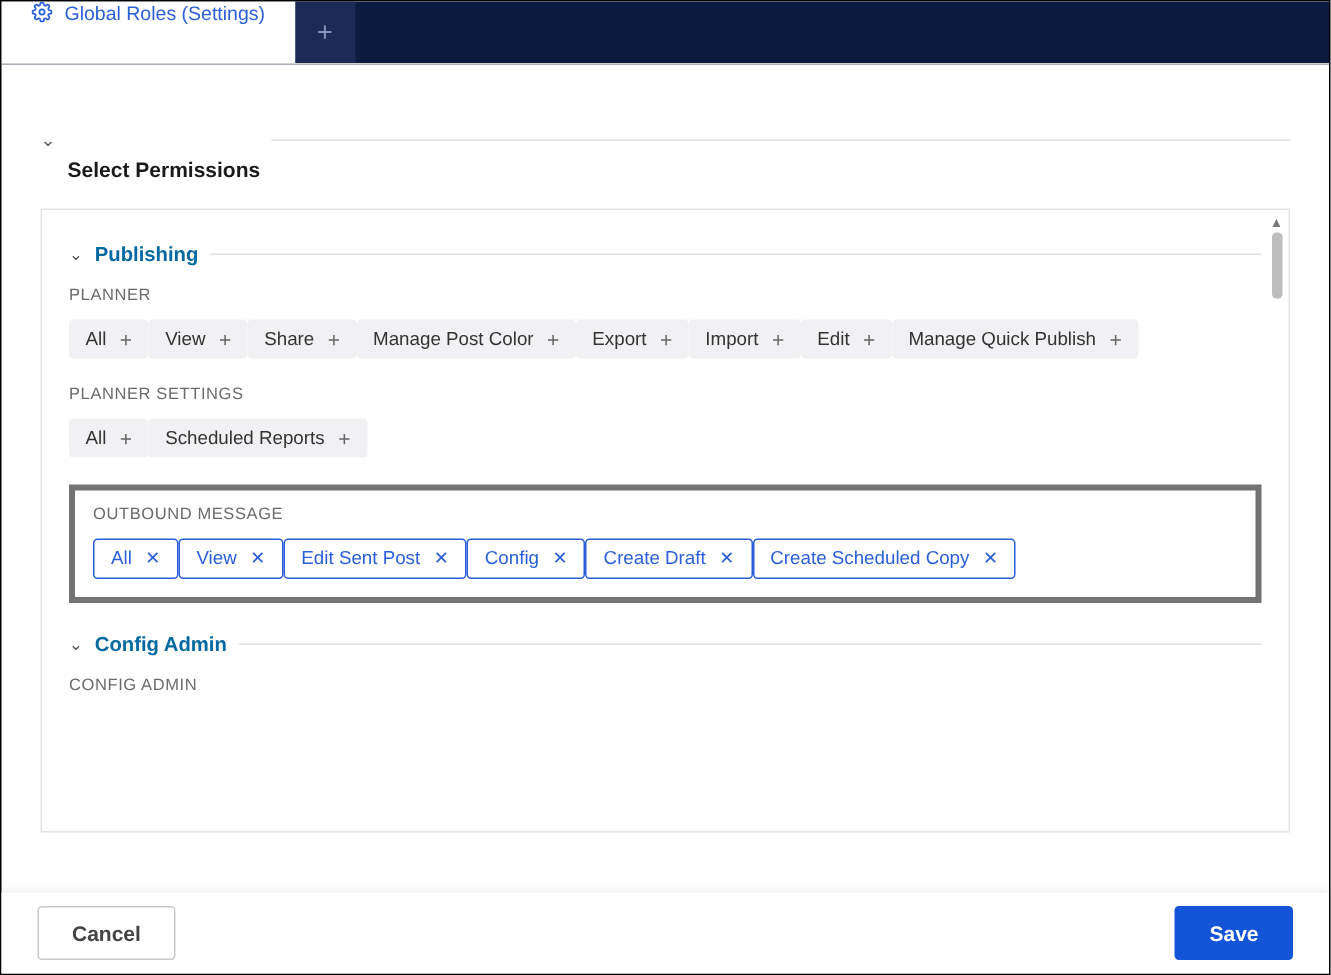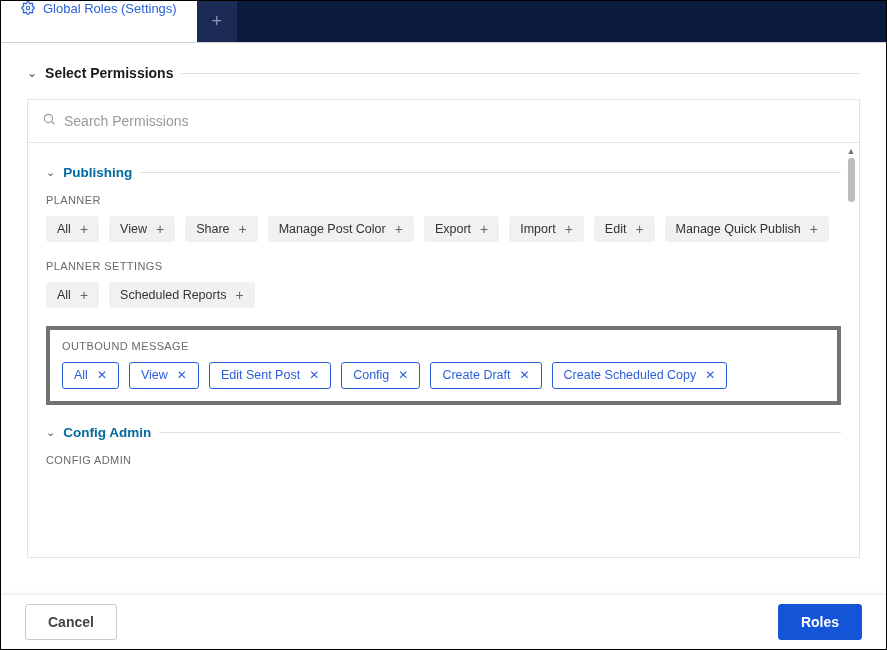--- a/index.html
+++ b/index.html
@@ -44,21 +44,21 @@
 
   
   .section-row {
     display: flex;
     align-items: center;
     gap: 8px;
     margin-bottom: 18px;
   }
   .section-row .hr { flex:1; height:1px; background:#e0e0e0; }
   .section-row .chev { color:#555; font-size:12px; display:inline-block;}
-  .section-row .title { font-weight:700; font-size:14px; color:#1a1a1a;}
+  .section-row .title { font-weight:700; font-size:14px; color:#1a1a1a;margin-top:40px;}
 
   
   .panel {
     border: 1px solid #e3e3e3;
     background:#fff;
   }
   .search-area {
     border-bottom:1px solid #e3e3e3;
     padding:12px 14px;
     display:flex;
@@ -99,21 +99,20 @@
   .group-label {
     font-size:11px;
     letter-spacing:0.4px;
     color:#6a6a6a;
     margin-bottom:10px;
     margin-top:4px;
   }
   .chip-row {
     display:flex;
     flex-wrap:wrap;
-    gap:10px;
     margin-bottom:18px;
   }
   .chip {
     display:inline-flex;
     align-items:center;
     gap:9px;
     padding:6px 11px;
     font-size:12.5px;
     border-radius:3px;
     cursor:pointer;
@@ -188,29 +187,20 @@
 </div>
 
 <div class="content-wrap">
   <div class="section-row">
     <span class="chev">⌄</span>
     <span class="title">Select Permissions</span>
     <span class="hr"></span>
   </div>
 
   <div class="panel">
-    <div class="search-area">
-      <span>
-        <svg viewBox="0 0 24 24" fill="none" stroke="#9a9a9a" stroke-width="2">
-            <circle cx="11" cy="11" r="7"></circle>
-            <line x1="21" y1="21" x2="16.65" y2="16.65"></line>
-          </svg>
-      </span>
-      <input type="text" placeholder="Search Permissions" style="">
-    </div>
 
     <div class="scroll-body">
 
       <div class="subsection-row">
         <span class="chev">⌄</span>
         <span class="title">Publishing</span>
         <span class="hr"></span>
       </div>
 
       <div class="group-label">PLANNER</div>
@@ -301,14 +291,14 @@
       <div class="fake-scrollbar">
         <div class="arrow">▲</div>
         <div class="thumb"></div>
       </div>
     </div>
   </div>
 </div>
 
 <div class="footer">
   <button class="btn cancel">Cancel</button>
-  <button class="btn save">Roles</button>
+  <button class="btn save">Save</button>
 </div>
 
 </body></html>

